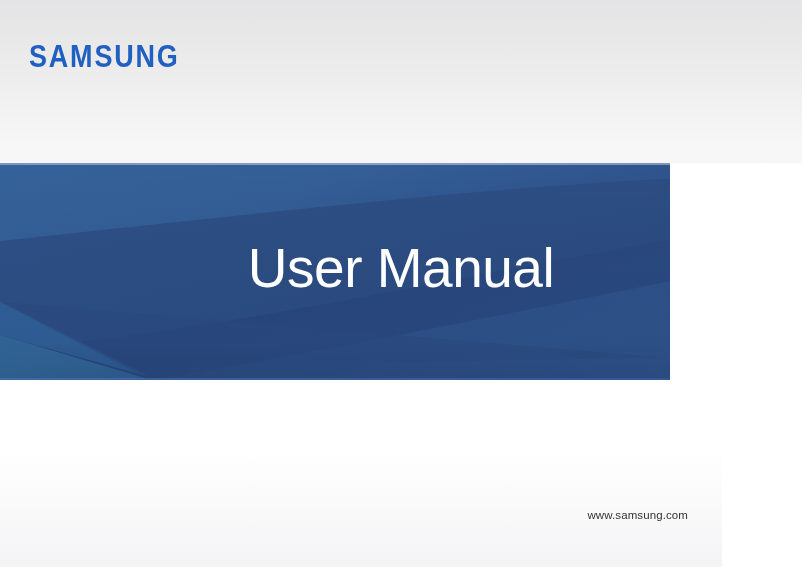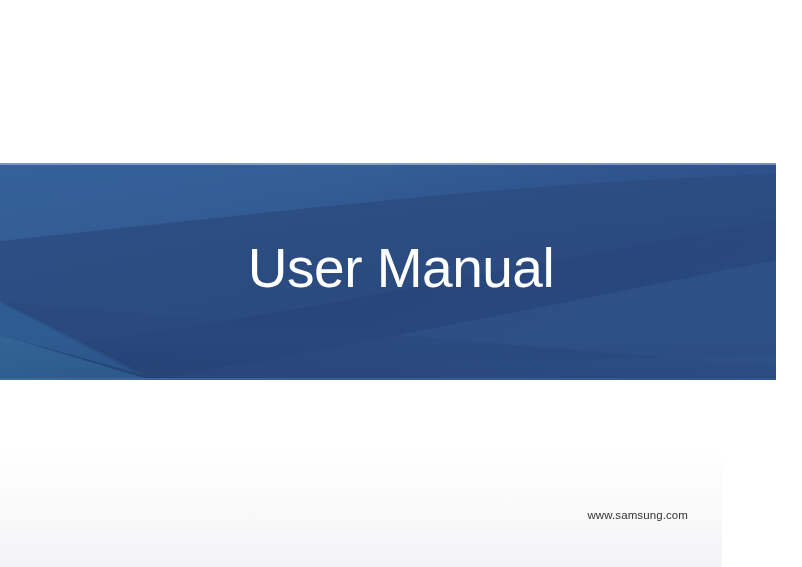--- a/index.html
+++ b/index.html
@@ -53,21 +53,21 @@
     transform-origin: left top;
     white-space: nowrap;
     user-select: none;
   }
 
   
   .banner {
     position: absolute;
     left: 0;
     top: 163px;
-    width: 776px;
+    width: 670px;
     height: 217px;
     overflow: hidden;
     background: #2d4f85;
   }
   
   .banner-toprule {
     position: absolute;
     left: 0; top: 0;
     width: 802px; height: 2px;
     background: linear-gradient(to right, #97a8c8 0%, #a9b8d2 45%, #8fa3c6 100%);
@@ -137,20 +137,23 @@
     color: #333333;
     white-space: nowrap;
     user-select: none;
   }
 </style>
 </head>
 <body>
 
 <div class="page">
 
+  <div class="header">
+    <div class="brand">SAMSUNG</div>
+  </div>
 
   <div class="banner">
 
     <svg class="banner-art" viewBox="0 0 802 217" preserveAspectRatio="none">
       <defs>
 
         <linearGradient id="gBase" x1="0" y1="0" x2="1" y2="0.55">
           <stop offset="0" stop-color="#2f5189"></stop>
           <stop offset="0.35" stop-color="#2d4f85"></stop>
           <stop offset="0.70" stop-color="#2c4d83"></stop>

